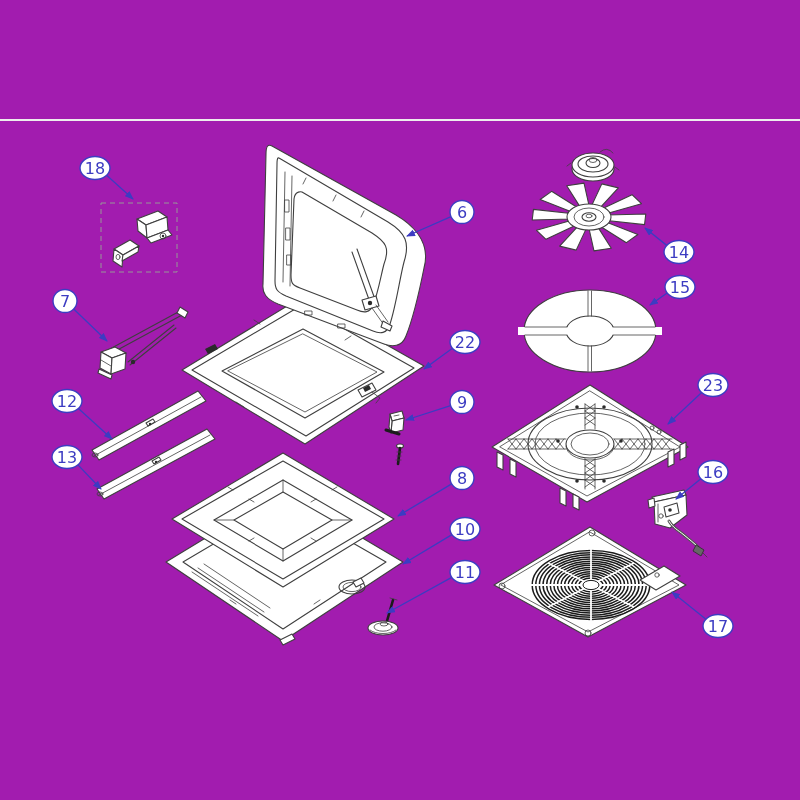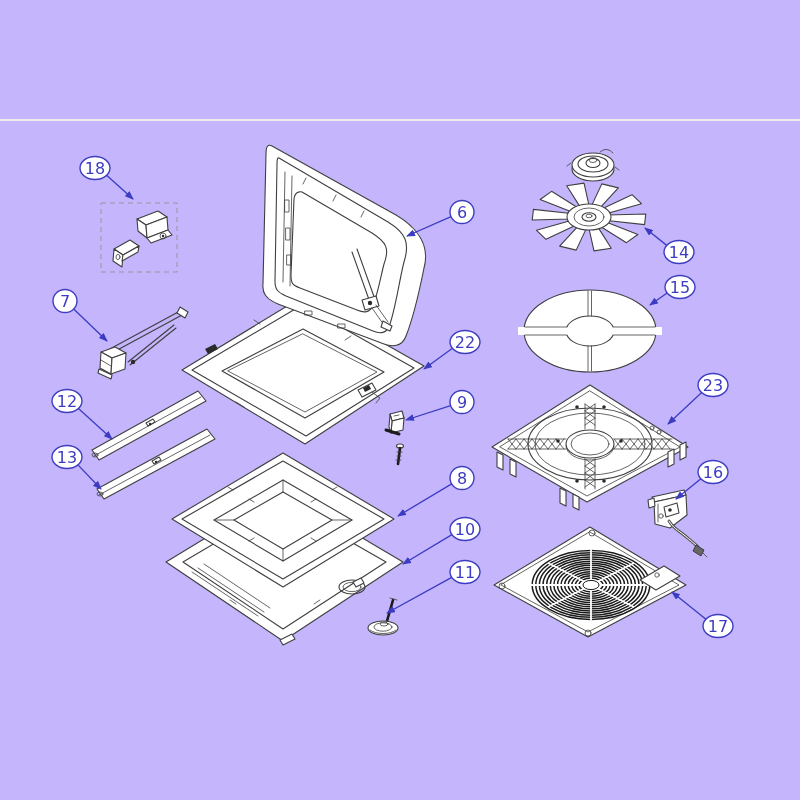--- a/index.html
+++ b/index.html
@@ -1,16 +1,16 @@
 <!DOCTYPE html>
 <html><head>
 <meta charset="utf-8">
 <style>
   html,body{margin:0;padding:0;background:#fff;}
-  .stage{position:relative;width:800px;height:800px;background:#c4b5fd;overflow:hidden;
+  .stage{position:relative;width:800px;height:800px;background:#a21caf;overflow:hidden;
          font-family:"DejaVu Sans", sans-serif;}
   .top-divider{position:absolute;left:0;top:119px;width:800px;height:2px;background:#ededed;}
   svg{position:absolute;left:0;top:0;}
   .ln{fill:none;stroke:#3f3f3f;stroke-width:1.1;stroke-linejoin:round;stroke-linecap:round;}
   .lnw{fill:#ffffff;stroke:#3f3f3f;stroke-width:1.1;stroke-linejoin:round;stroke-linecap:round;}
   .thin{stroke-width:0.8;}
   .dk{fill:#2a2a2a;stroke:none;}
   .callout-text{font-size:16px;font-family:"DejaVu Sans", sans-serif;}
 </style>
 </head>

